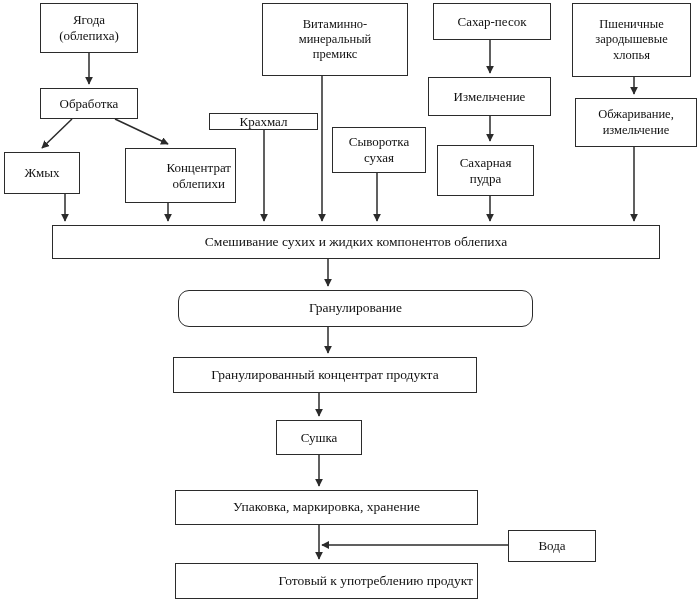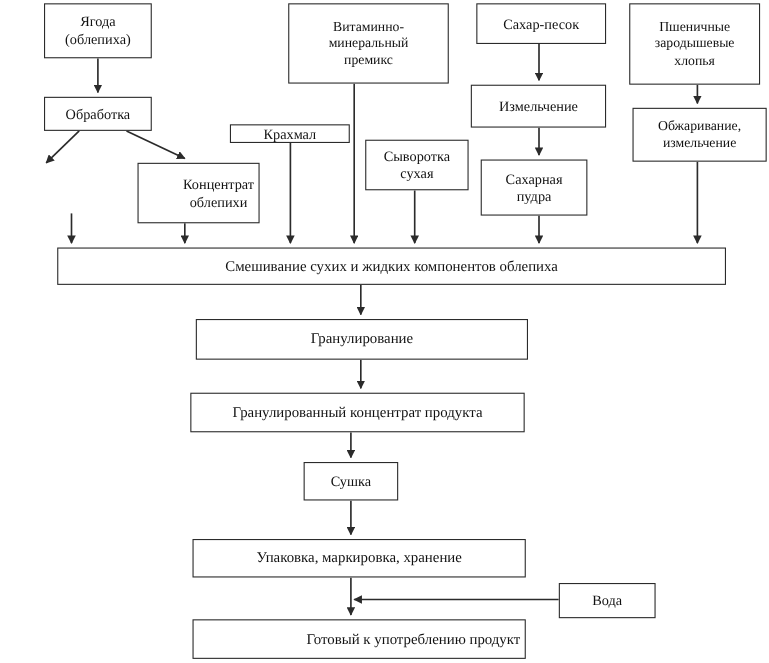--- a/index.html
+++ b/index.html
@@ -101,20 +101,23 @@
 
   <div class="node" style="left:40px;  top:3px;   width:98px;  height:50px;">
     <span class="node-label">Ягода
 (облепиха)</span>
   </div>
 
   <div class="node" style="left:40px;  top:88px;  width:98px;  height:31px;">
     <span class="node-label">Обработка</span>
   </div>
 
+  <div class="node" style="left:4px;   top:152px; width:76px;  height:42px;">
+    <span class="node-label">Жмых</span>
+  </div>
 
   <div class="node" style="left:125px; top:148px; width:111px; height:55px;justify-content:flex-end;">
     <span class="node-label">Концентрат
 облепихи</span>
   </div>
 
   <div class="node small" style="left:262px; top:3px;   width:146px; height:73px;">
     <span class="node-label">Витаминно-
 минеральный
 премикс</span>
@@ -150,21 +153,21 @@
 
   <div class="node small" style="left:575px; top:98px;  width:122px; height:49px;">
     <span class="node-label">Обжаривание,
 измельчение</span>
   </div>
 
   <div class="node wide" style="left:52px;  top:225px; width:608px; height:34px;">
     <span class="node-label">Смешивание сухих и жидких компонентов облепиха</span>
   </div>
 
-  <div class="node wide" style="left:178px; top:290px; width:302px; height:37px;">
+  <div class="node wide" style="left:178px; top:290px; width:355px; height:37px;border-radius:11px;">
     <span class="node-label">Гранулирование</span>
   </div>
 
   <div class="node" style="left:276px; top:420px; width:86px;  height:35px;">
     <span class="node-label">Сушка</span>
   </div>
 
   <div class="node wide" style="left:173px; top:357px; width:304px; height:36px;">
     <span class="node-label">Гранулированный концентрат продукта</span>
   </div>

